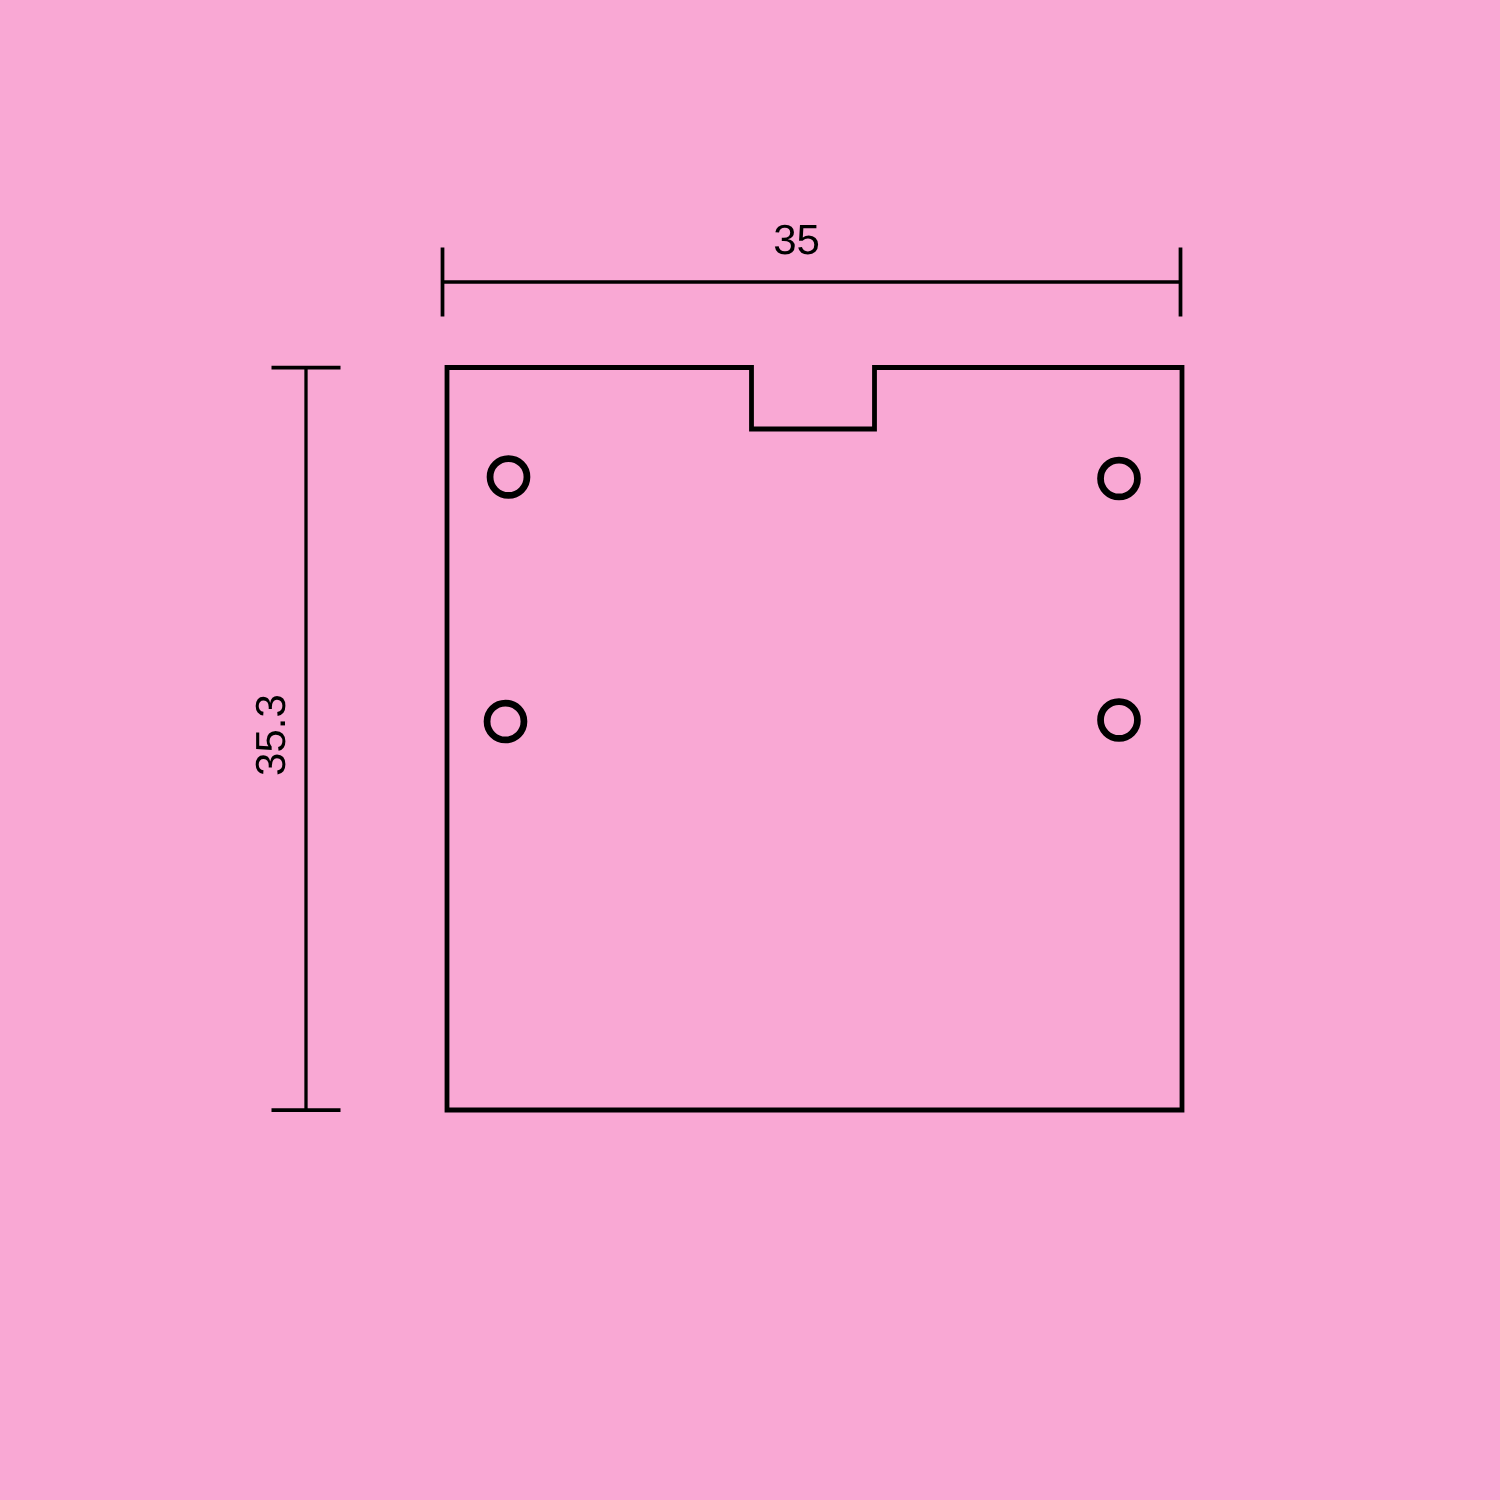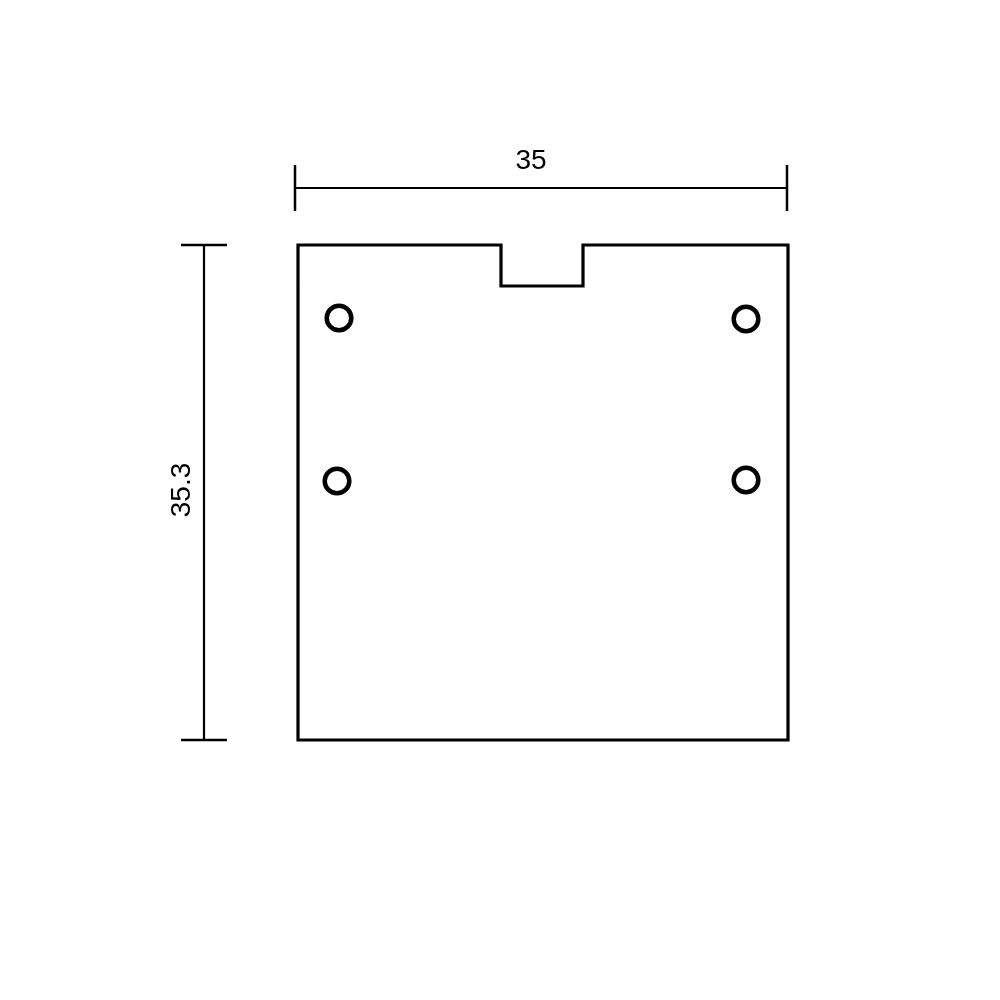--- a/index.html
+++ b/index.html
@@ -17,21 +17,21 @@
   svg {
     display: block;
   }
   svg text {
     font-family: "Liberation Sans", sans-serif;
   }
 </style>
 </head>
 <body style="background: rgb(201, 201, 201);">
 
-<div class="drawing-stage" style="background: #ffffff;">
+<div class="drawing-stage" style="background: #f9a8d4;">
   <svg xmlns="http://www.w3.org/2000/svg" width="1000" height="1000" viewBox="0 0 1000 1000">
     <g>
         <polygon points="298,245 501,245 501,286 583,286 583,245 788,245 788,740 298,740" fill="none" stroke="#000000" stroke-width="3.2" stroke-linejoin="miter"></polygon>
         <circle cx="339" cy="318" r="12.3" fill="none" stroke="#000000" stroke-width="4.5"></circle>
         <circle cx="746" cy="319" r="12.3" fill="none" stroke="#000000" stroke-width="4.5"></circle>
         <circle cx="337" cy="481" r="12.3" fill="none" stroke="#000000" stroke-width="4.5"></circle>
         <circle cx="746" cy="480" r="12.3" fill="none" stroke="#000000" stroke-width="4.5"></circle>
       </g>
     <g>
         <g>

